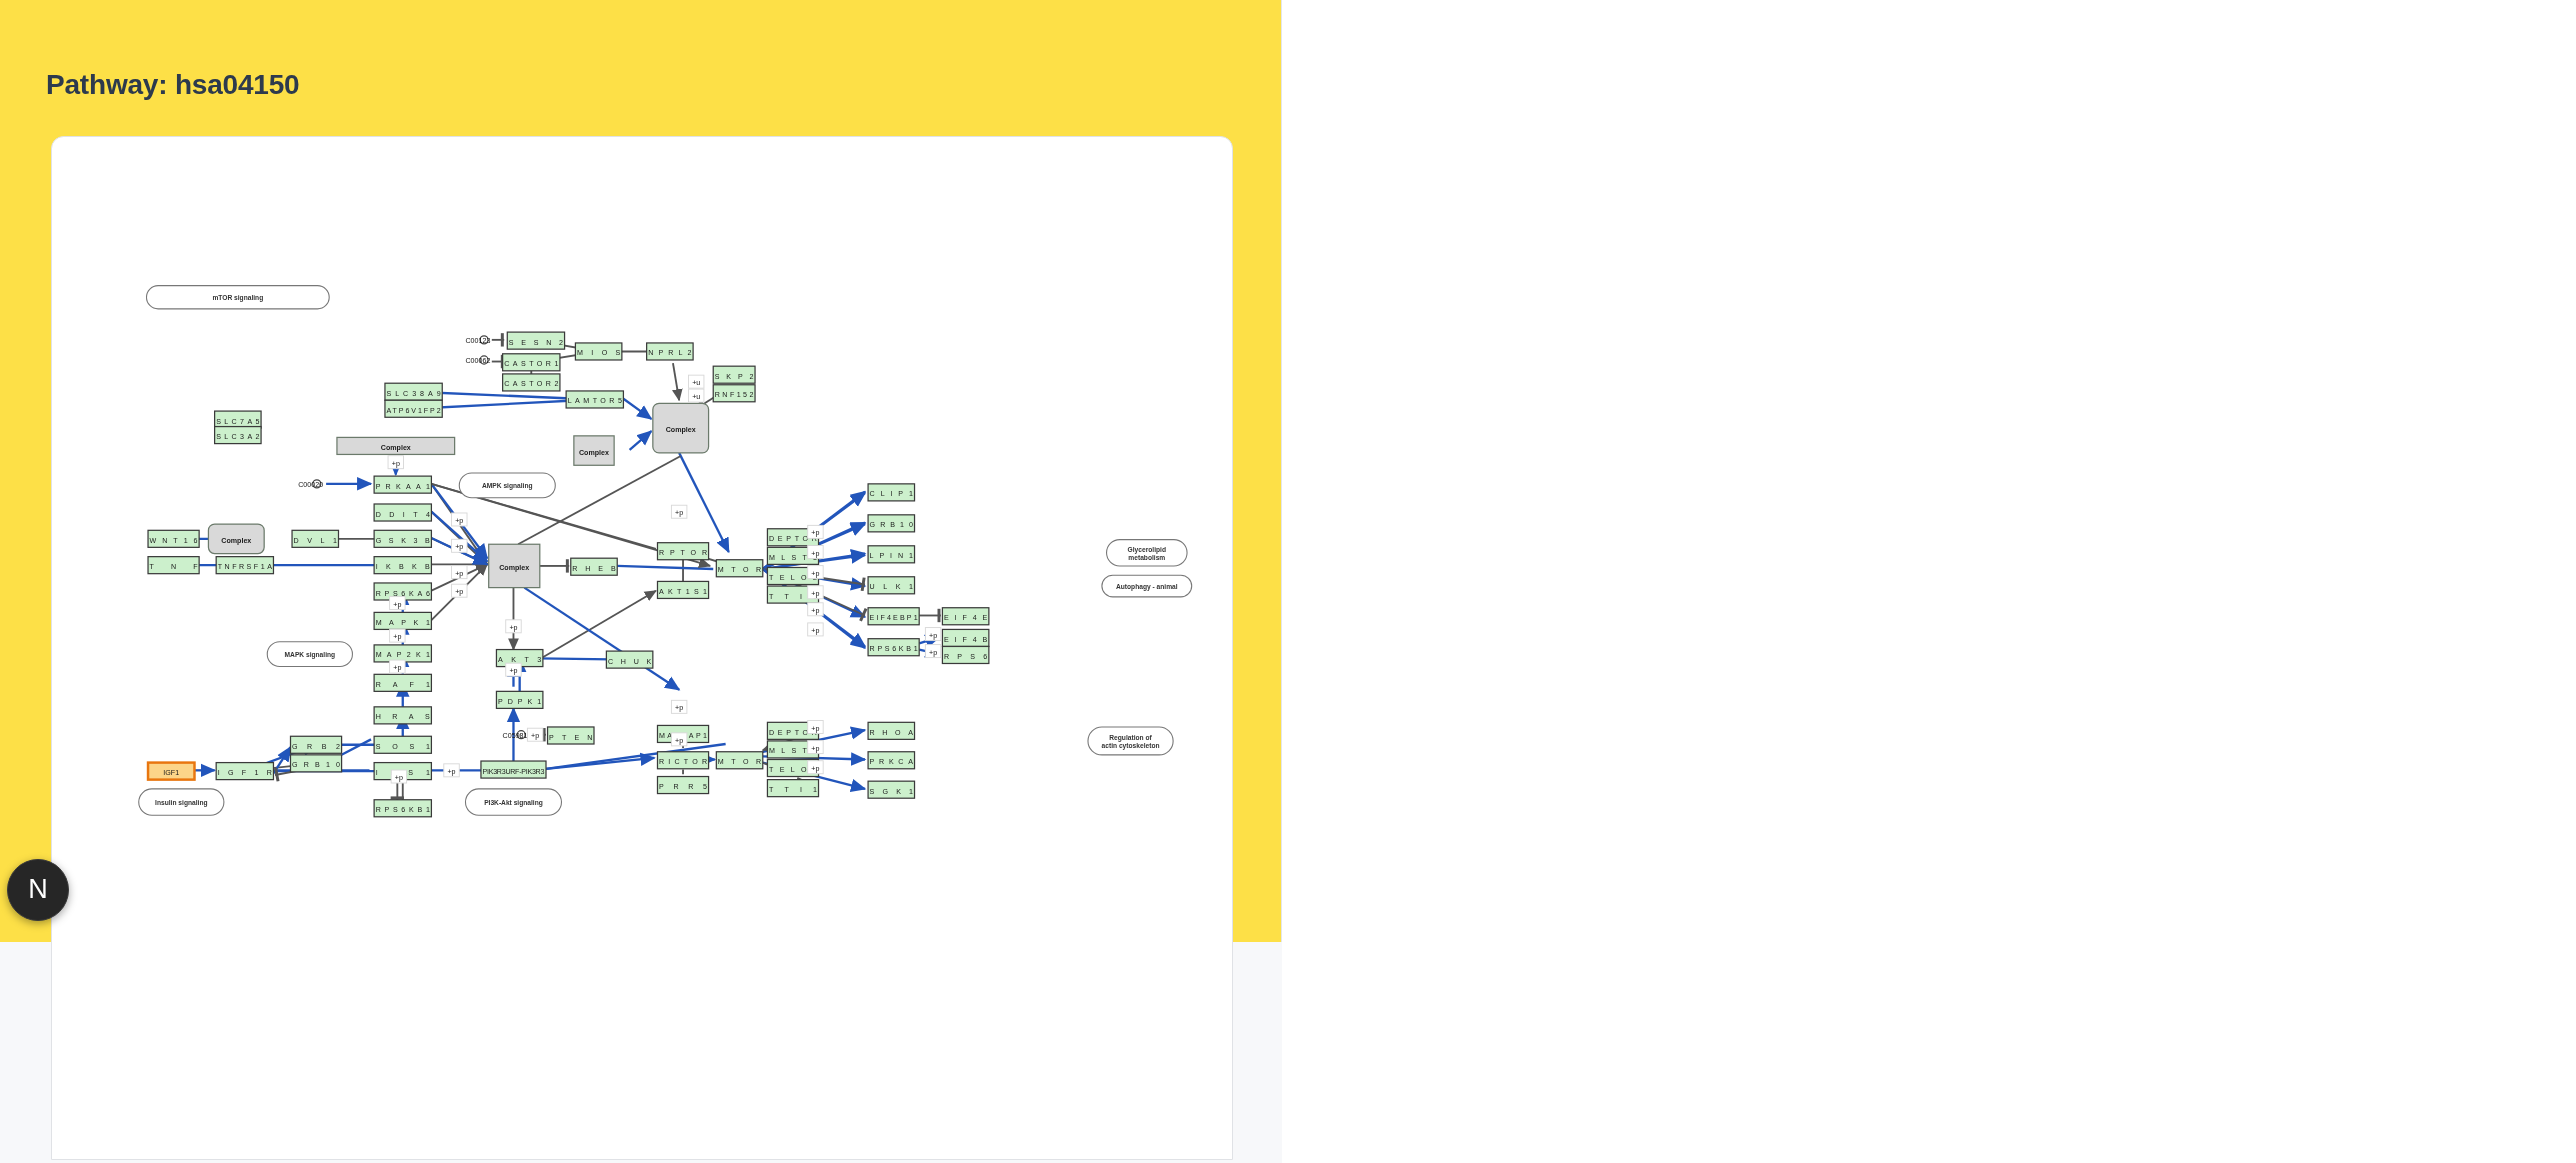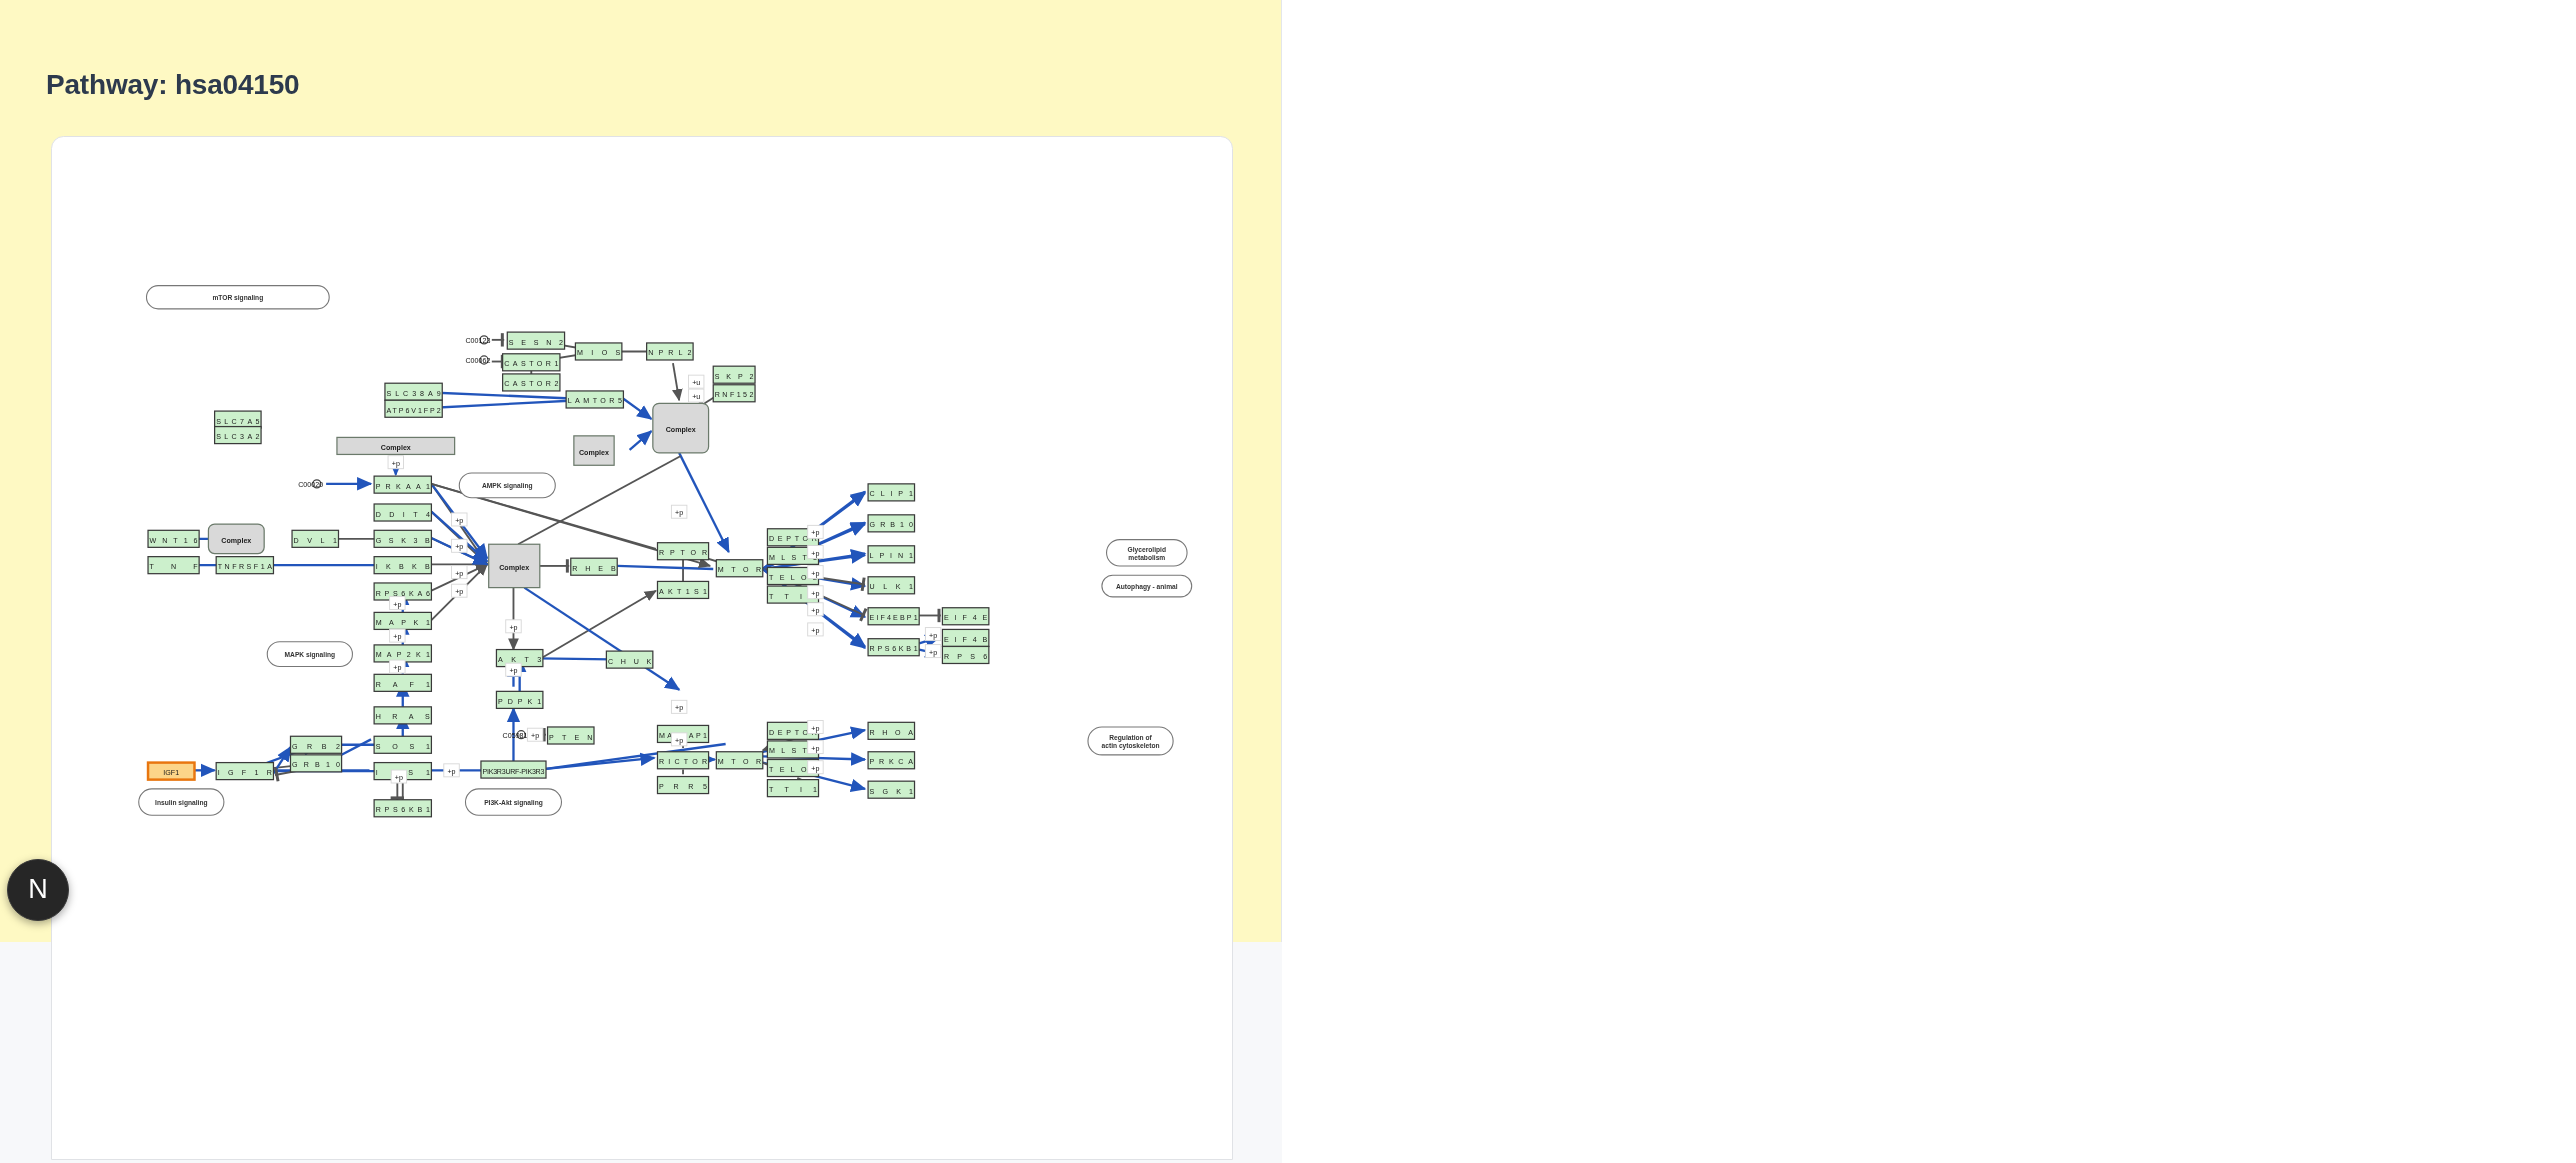--- a/index.html
+++ b/index.html
@@ -7,21 +7,21 @@
   body {
     font-family: "Liberation Sans", sans-serif;
     background:#f7f8fa;
     color:#2d3748;
   }
   .app { display:flex; width:2576px; height:1163px; }
 
   
   .pane-left {
     width:1282px; height:942px;
-    background:#fef9c3;
+    background:#fde047;
     border-right:0.9px solid #e3e6ea;
     position:relative;
     padding:16px;
   }
   .pane-right {
     width:1294px; height:1163px;
     background:#ffffff;
     position:relative;
   }
   .pane-title {

